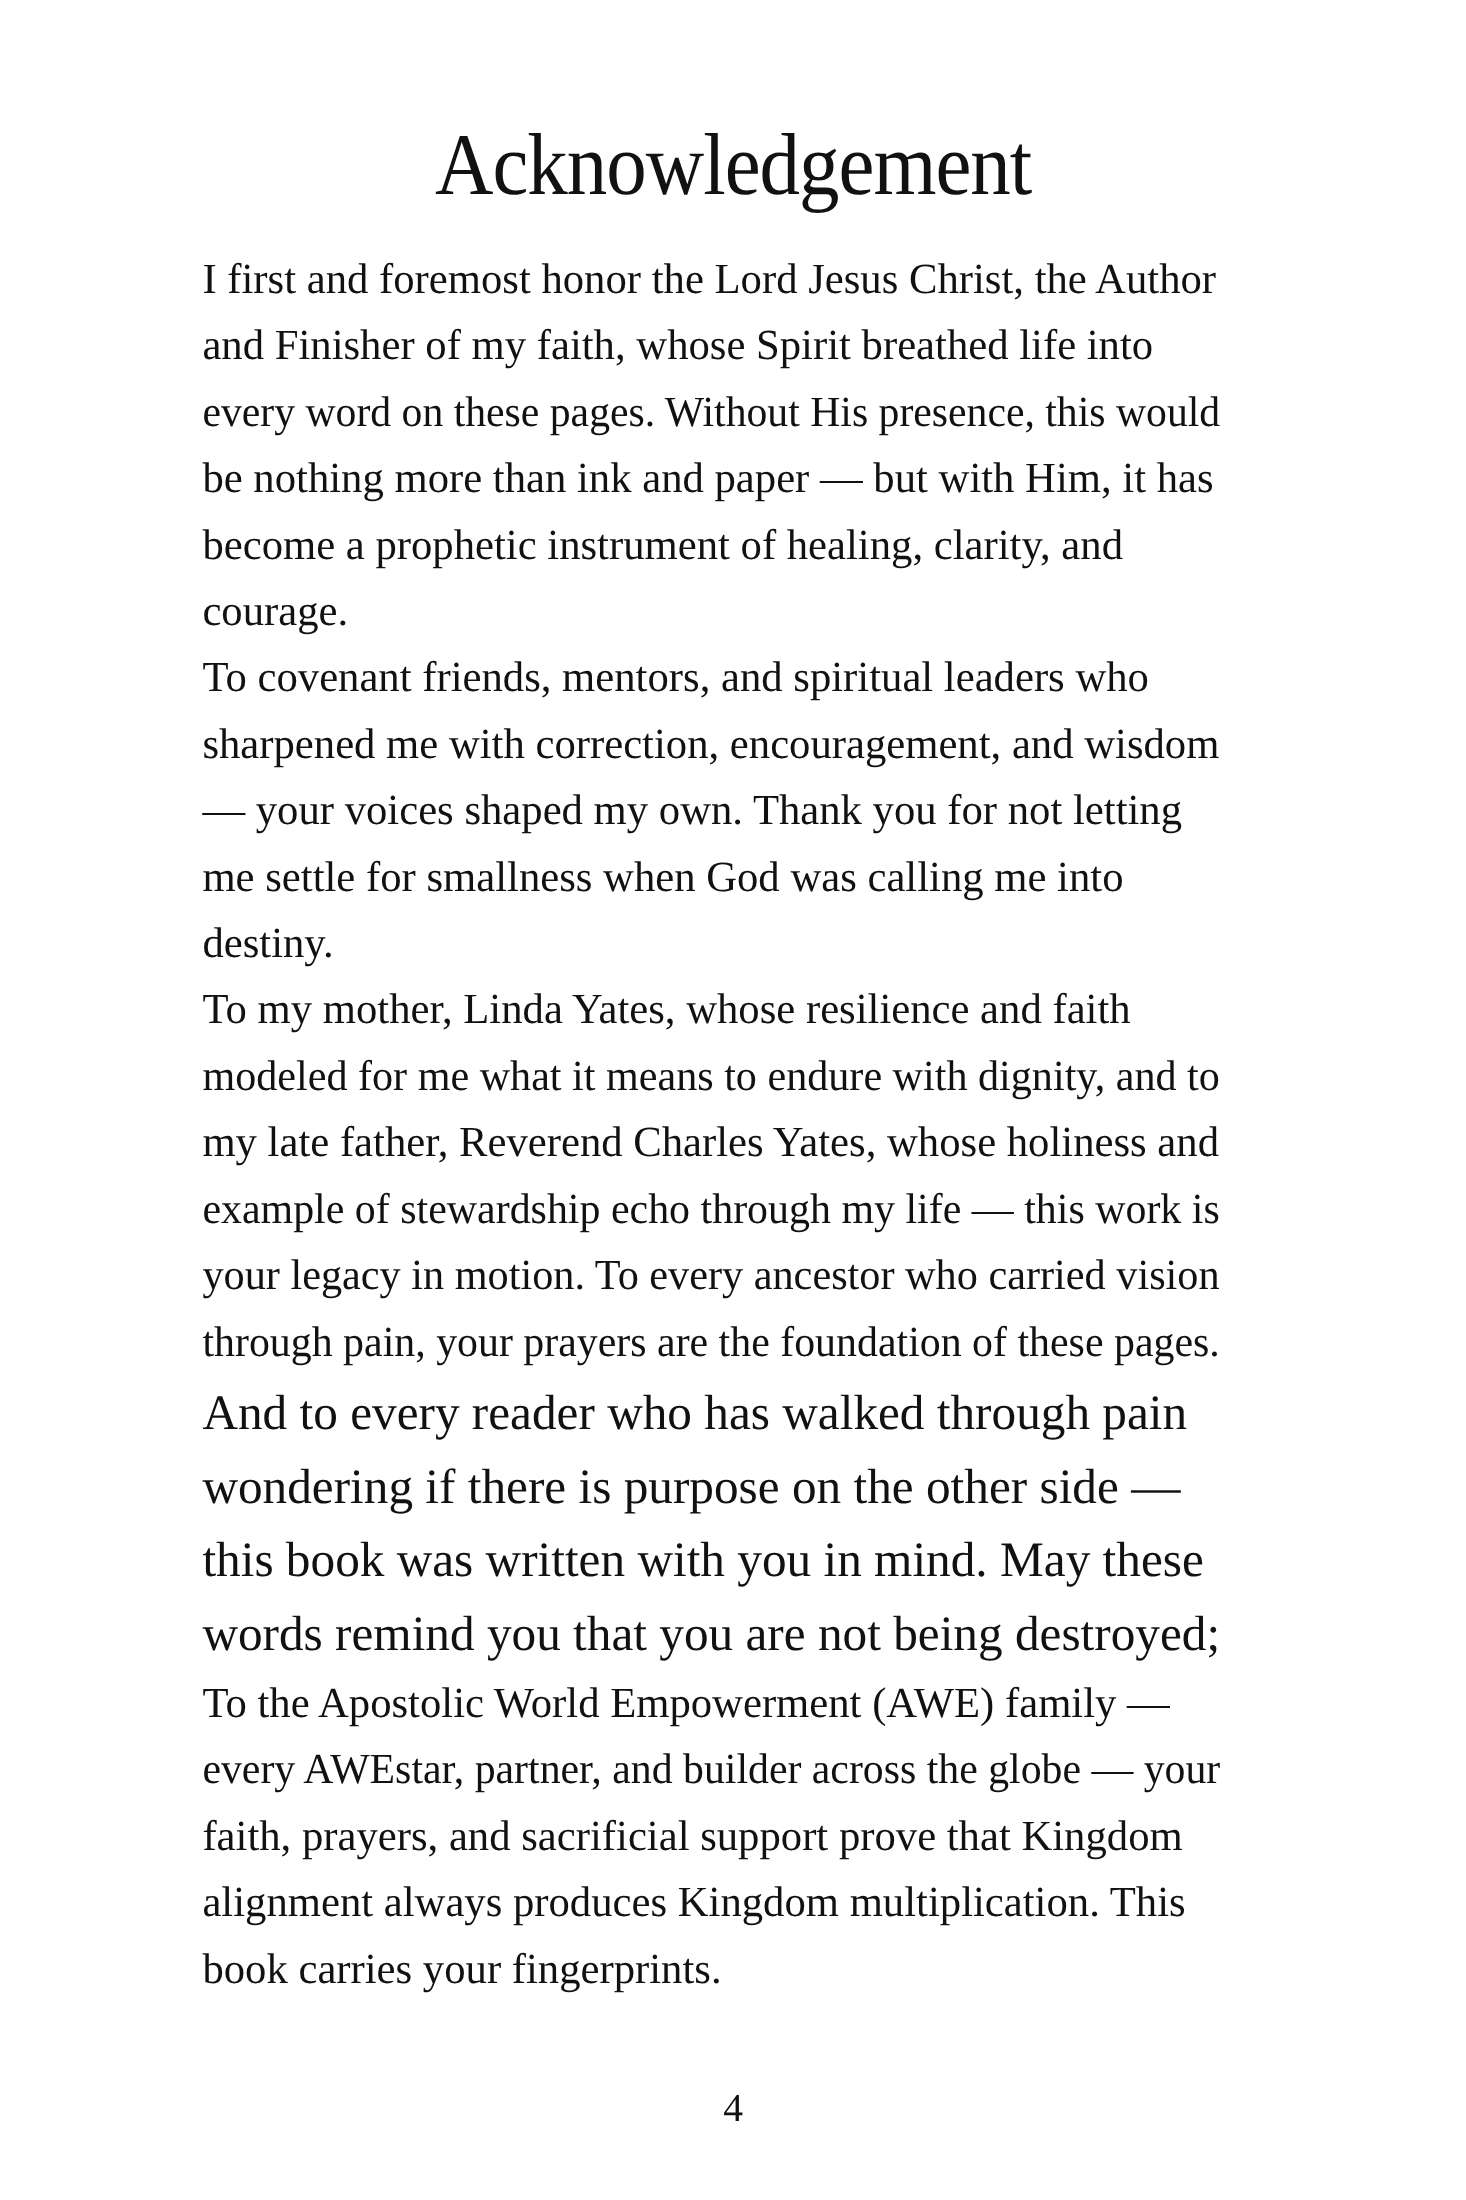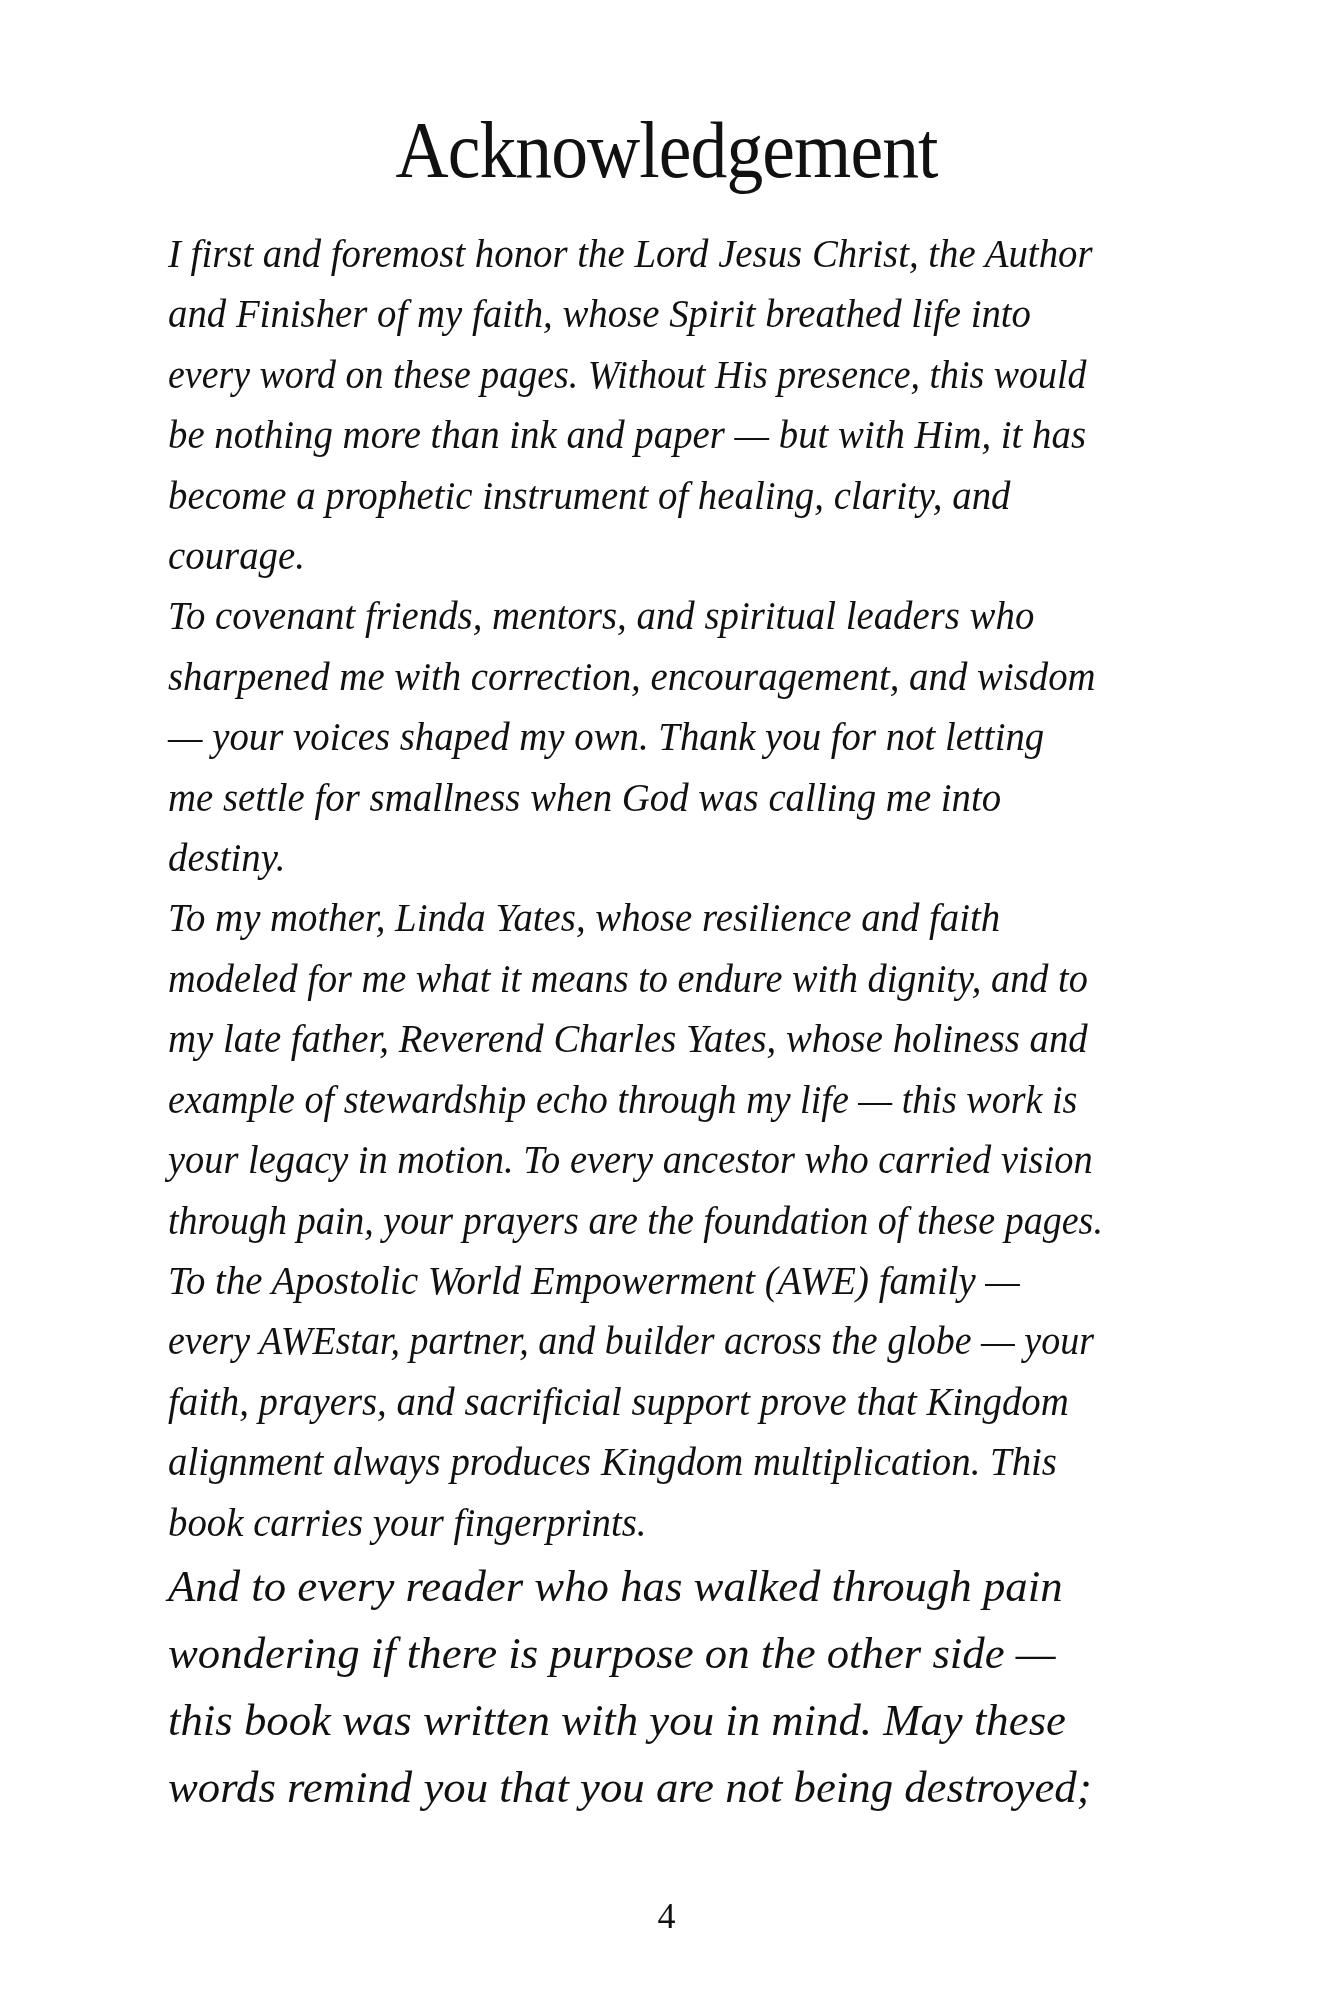--- a/index.html
+++ b/index.html
@@ -8,21 +8,21 @@
     font-family: "Liberation Serif", "DejaVu Serif", serif;
     color: #111111;
   }
   .page-title {
     position: absolute; left: 0; width: 1333px; top: 100px;
     text-align: center; font-size: 80px; line-height: 100px;
     font-weight: normal; margin: 0; letter-spacing: -1px;
     transform: scaleX(0.92); transform-origin: center;
   }
   .body-text {
-    position: absolute; left: 168px; width: 930px; top: 224px; font-style: italic;
+    position: absolute; left: 184px; width: 930px; top: 224px;
   }
   .line {
     display: block; white-space: nowrap;
     font-size: 39px; line-height: 60.4px;
     transform-origin: left center;
   }
   .line.large {
     font-size: 45px; line-height: 67px;
   }
   .page-number {
@@ -53,27 +53,27 @@
   </div>
   <div>
     <span class="line" style="transform: scaleX(0.995);">To my mother, Linda Yates, whose resilience and faith</span>
     <span class="line" style="transform: scaleX(0.982);">modeled for me what it means to endure with dignity, and to</span>
     <span class="line" style="transform: scaleX(0.995);">my late father, Reverend Charles Yates, whose holiness and</span>
     <span class="line" style="transform: scaleX(0.977);">example of stewardship echo through my life — this work is</span>
     <span class="line" style="transform: scaleX(0.985);">your legacy in motion. To every ancestor who carried vision</span>
     <span class="line" style="transform: scaleX(0.976);">through pain, your prayers are the foundation of these pages.</span>
   </div>
   <div>
+    <span class="line large" style="transform: scaleX(0.995);">And to every reader who has walked through pain</span>
+    <span class="line large" style="transform: scaleX(0.995);">wondering if there is purpose on the other side —</span>
+    <span class="line large" style="transform: scaleX(0.995);">this book was written with you in mind. May these</span>
+    <span class="line large" style="transform: scaleX(0.995);">words remind you that you are not being destroyed;</span>
+  </div>
+  <div>
     <span class="line" style="transform: scaleX(0.995);">To the Apostolic World Empowerment (AWE) family —</span>
     <span class="line" style="transform: scaleX(0.974);">every AWEstar, partner, and builder across the globe — your</span>
     <span class="line" style="transform: scaleX(0.995);">faith, prayers, and sacrificial support prove that Kingdom</span>
     <span class="line" style="transform: scaleX(0.995);">alignment always produces Kingdom multiplication. This</span>
     <span class="line" style="transform: scaleX(0.995);">book carries your fingerprints.</span>
   </div>
-  <div>
-    <span class="line large" style="transform: scaleX(0.995);">And to every reader who has walked through pain</span>
-    <span class="line large" style="transform: scaleX(0.995);">wondering if there is purpose on the other side —</span>
-    <span class="line large" style="transform: scaleX(0.995);">this book was written with you in mind. May these</span>
-    <span class="line large" style="transform: scaleX(0.995);">words remind you that you are not being destroyed;</span>
-  </div>
 </div>
 
 <div class="page-number">4</div>
 
 </body></html>

